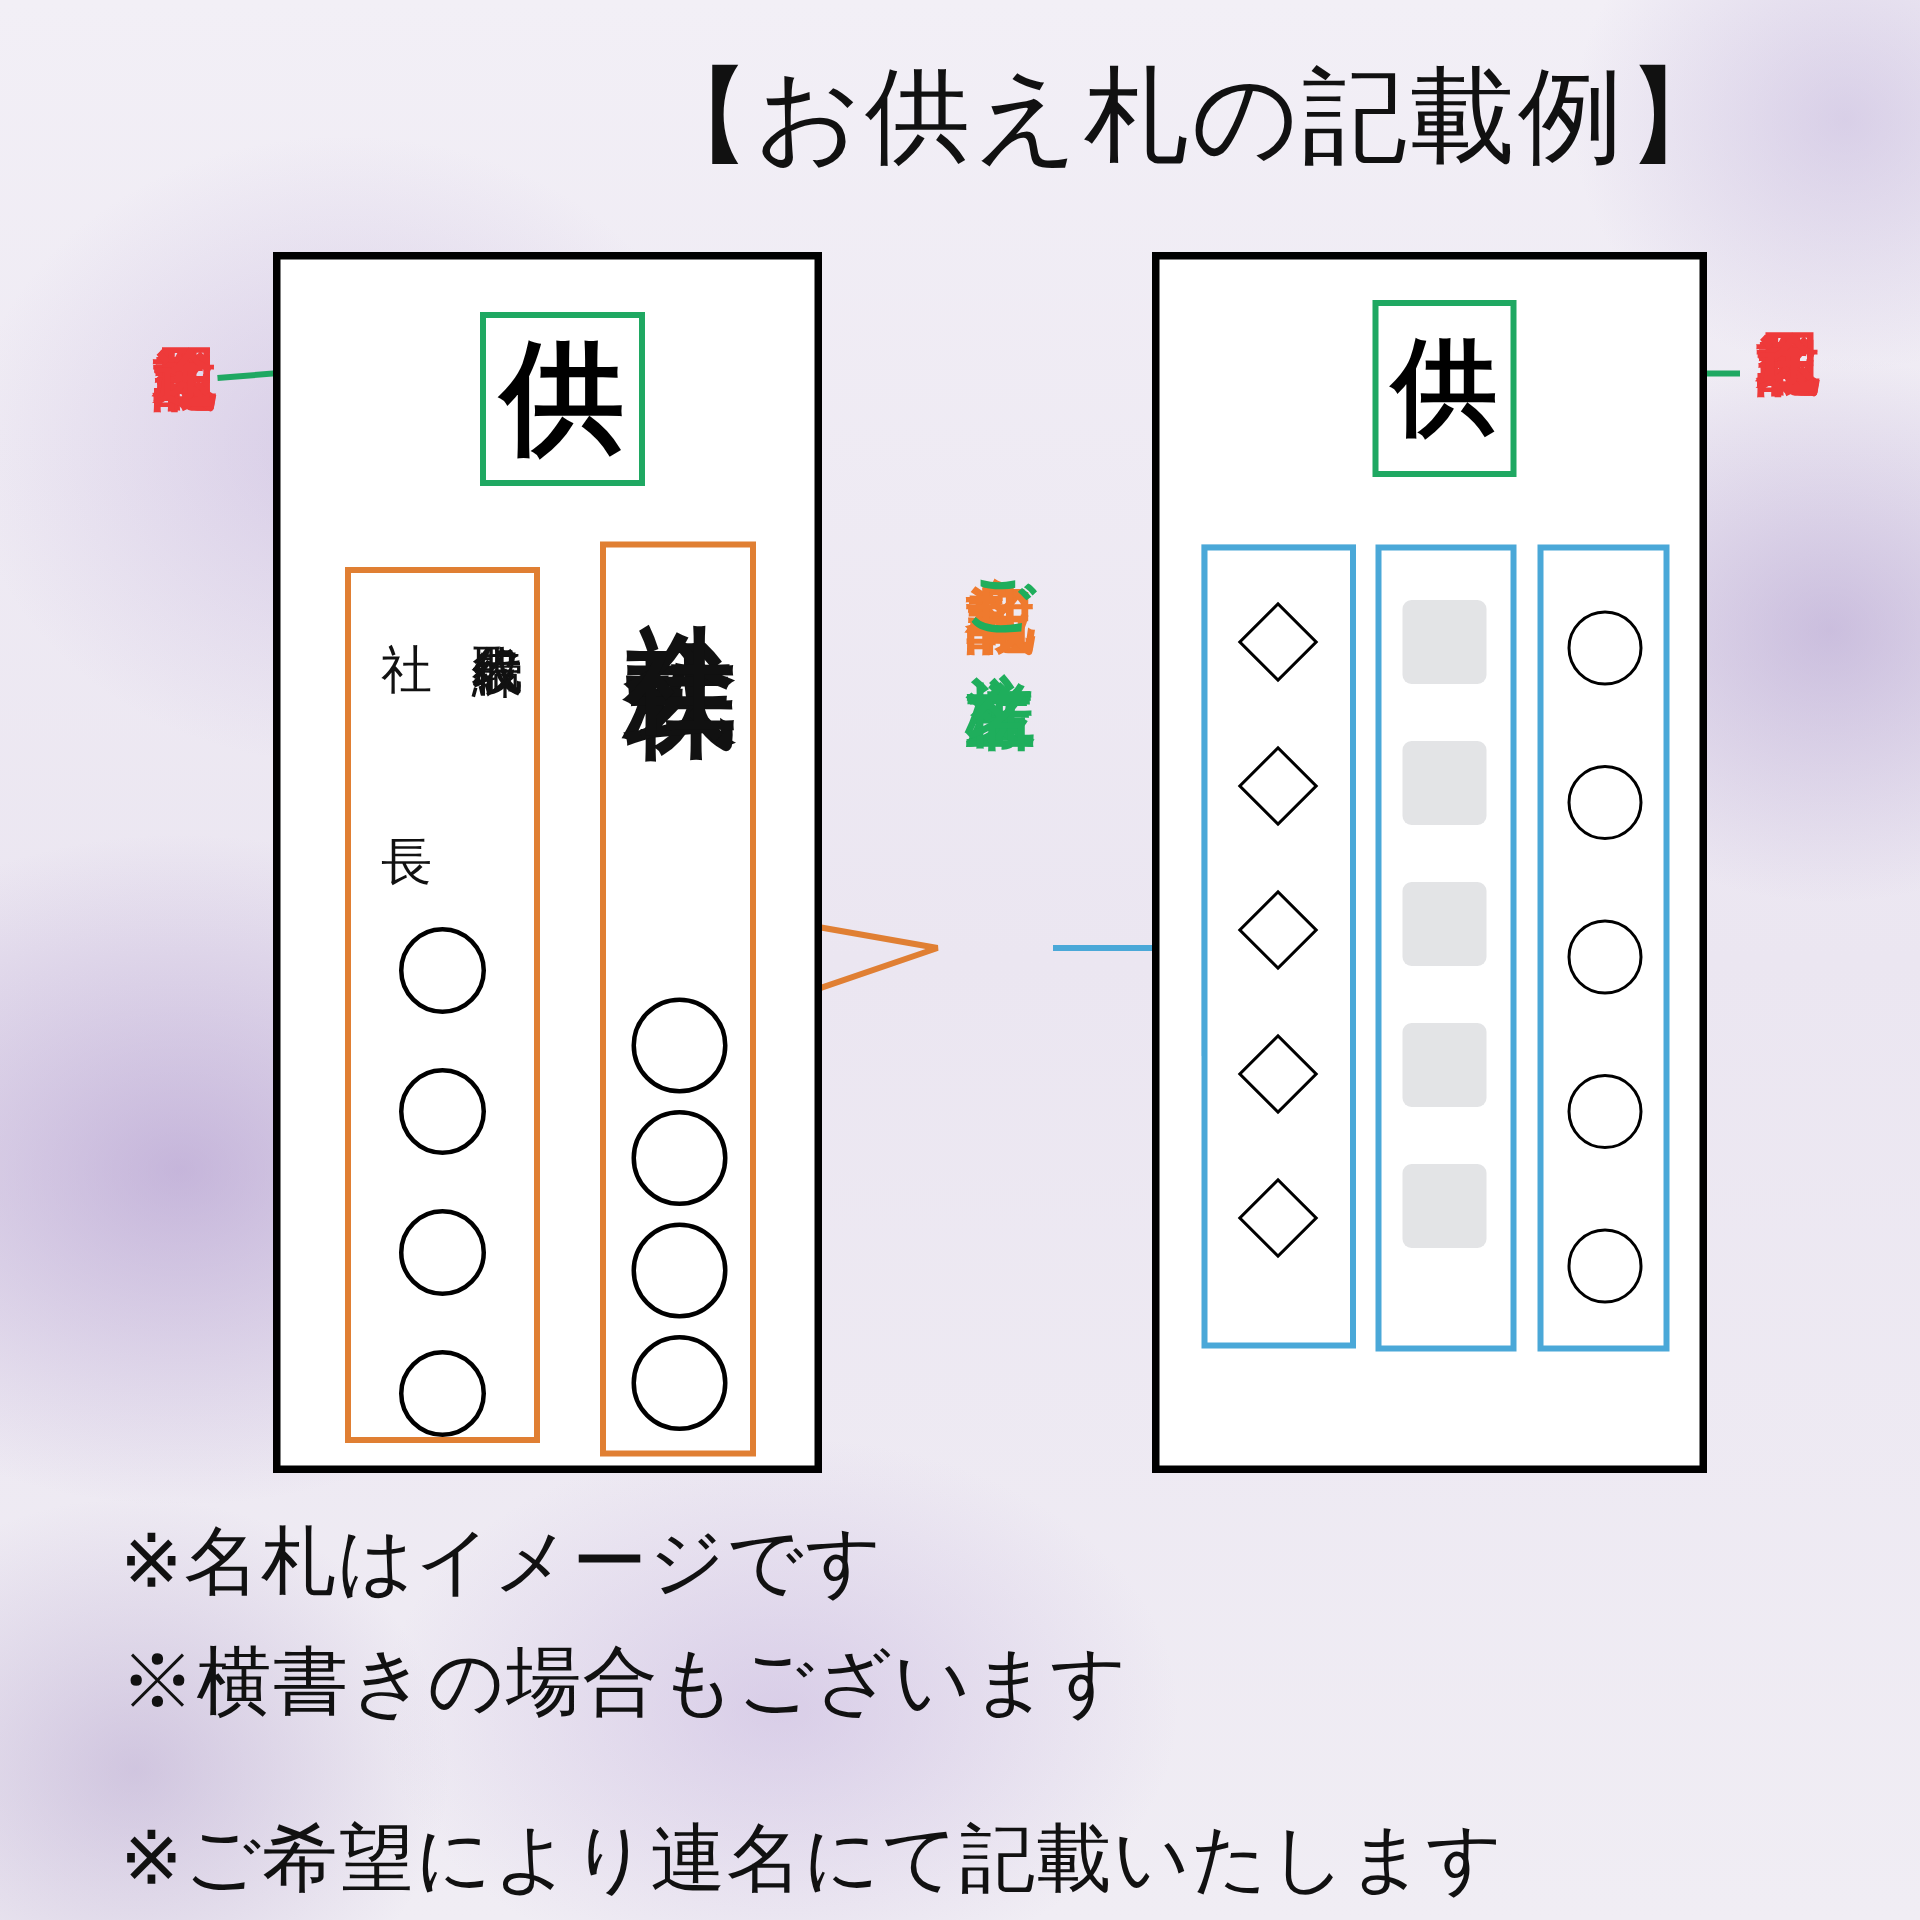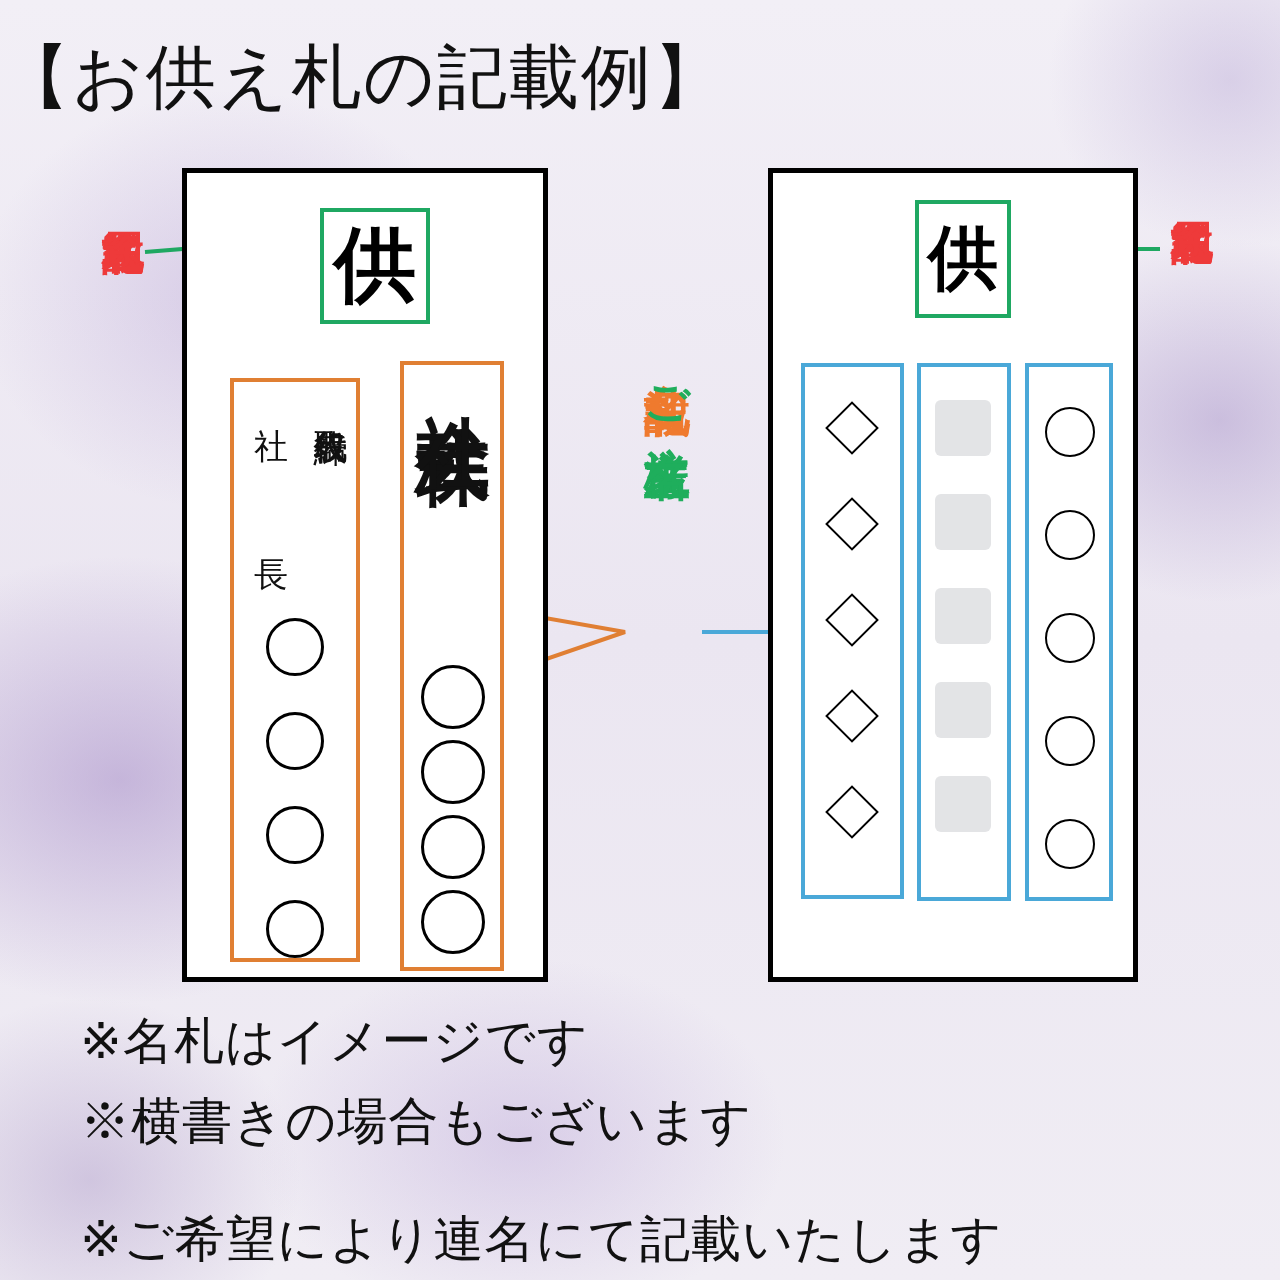--- a/index.html
+++ b/index.html
@@ -7,21 +7,21 @@
     font-family:"DejaVu Sans","Liberation Sans",sans-serif;
     background:
       radial-gradient(ellipse 420px 320px at 120px 780px, rgba(150,120,190,0.45), transparent 70%),
       radial-gradient(ellipse 360px 300px at 230px 300px, rgba(170,145,205,0.35), transparent 70%),
       radial-gradient(ellipse 300px 260px at 1220px 420px, rgba(150,125,190,0.4), transparent 70%),
       radial-gradient(ellipse 260px 240px at 1230px 80px, rgba(170,150,205,0.35), transparent 70%),
       radial-gradient(ellipse 380px 260px at 520px 1140px, rgba(175,150,210,0.35), transparent 70%),
       radial-gradient(ellipse 300px 260px at 90px 1180px, rgba(150,125,185,0.35), transparent 70%),
       linear-gradient(180deg,#f2eff6 0%,#ebe6f1 50%,#f0edf4 100%);}
   .abs{position:absolute;}
-  .title{left:0;top:22px;width:1156px;text-align:left;font-size:70px;color:#111;letter-spacing:2px;line-height:110px;}
+  .title{left:0;top:22px;width:1156px;text-align:right;font-size:70px;color:#111;letter-spacing:2px;line-height:110px;}
   .card{background:#fff;border:5px solid #000;box-sizing:border-box;}
   .vtext{writing-mode:vertical-rl;text-orientation:upright;font-weight:bold;}
   .green-box{border:4px solid #1fa862;box-sizing:border-box;background:#fff;display:flex;align-items:center;justify-content:center;
     font-family:"DejaVu Serif","Liberation Serif",serif;font-weight:bold;color:#000;}
   .orange-box{border:4px solid #e07f33;box-sizing:border-box;background:#fff;}
   .blue-box{border:4px solid #4aa8d8;box-sizing:border-box;background:#fff;}
   .serif{font-family:"DejaVu Serif","Liberation Serif",serif;color:#111;}
   .circle{border:3px solid #000;border-radius:50%;box-sizing:border-box;background:#fff;}
   .diamond{width:38px;height:38px;border:2px solid #000;transform:rotate(45deg);box-sizing:border-box;background:#fff;}
   .gray{background:#e3e4e6;border-radius:6px;}

